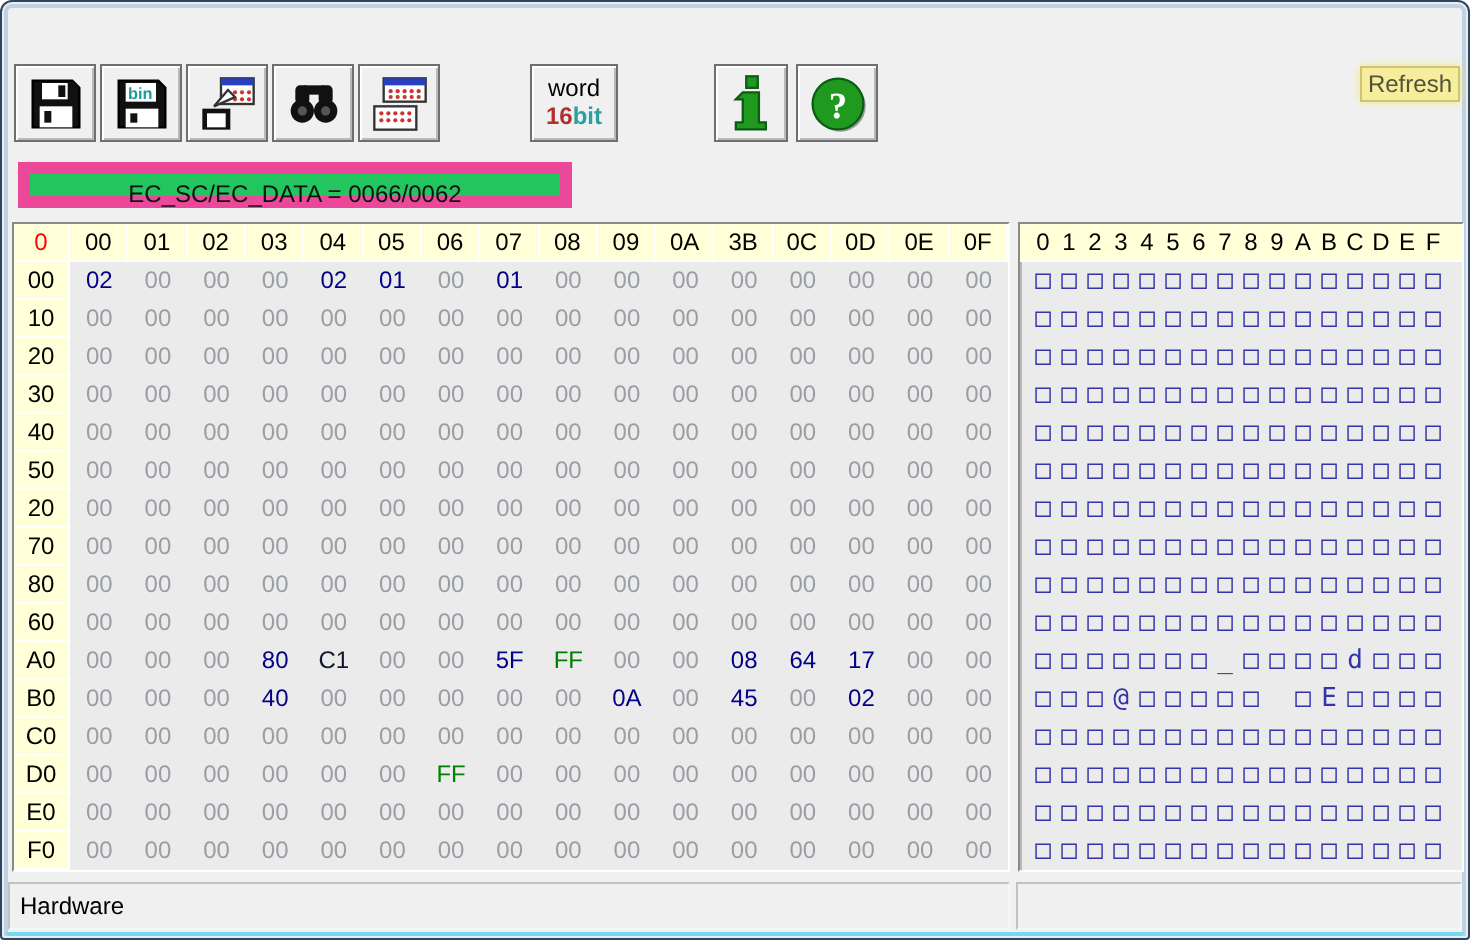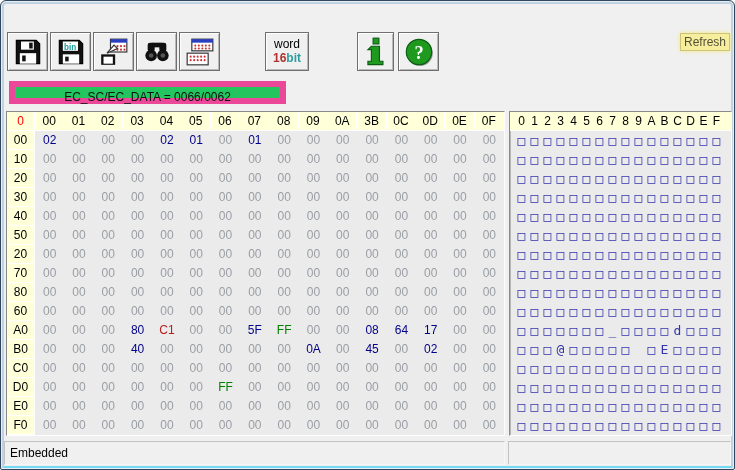--- a/index.html
+++ b/index.html
@@ -405,21 +405,21 @@
         <div class="h-cell c-zero" style="color: rgb(154, 158, 164);">00</div>
         <div class="h-cell c-zero" style="color: rgb(154, 158, 164);">00</div>
         <div class="h-cell c-zero" style="color: rgb(154, 158, 164);">00</div>
         <div class="h-cell c-zero" style="color: rgb(154, 158, 164);">00</div>
         <div class="h-cell c-zero" style="color: rgb(154, 158, 164);">00</div>
         <div class="h-cell h-rowlabel">A0</div>
         <div class="h-cell c-zero" style="color: rgb(154, 158, 164);">00</div>
         <div class="h-cell c-zero" style="color: rgb(154, 158, 164);">00</div>
         <div class="h-cell c-zero" style="color: rgb(154, 158, 164);">00</div>
         <div class="h-cell c-val" style="color: rgb(0, 0, 136);">80</div>
-        <div class="h-cell c-val" style="color: #b91c1c;">C1</div>
+        <div class="h-cell c-val" style="color: #0f172a;">C1</div>
         <div class="h-cell c-zero" style="color: rgb(154, 158, 164);">00</div>
         <div class="h-cell c-zero" style="color: rgb(154, 158, 164);">00</div>
         <div class="h-cell c-val" style="color: rgb(0, 0, 136);">5F</div>
         <div class="h-cell c-ff" style="color: rgb(0, 128, 0);">FF</div>
         <div class="h-cell c-zero" style="color: rgb(154, 158, 164);">00</div>
         <div class="h-cell c-zero" style="color: rgb(154, 158, 164);">00</div>
         <div class="h-cell c-val" style="color: rgb(0, 0, 136);">08</div>
         <div class="h-cell c-val" style="color: rgb(0, 0, 136);">64</div>
         <div class="h-cell c-val" style="color: rgb(0, 0, 136);">17</div>
         <div class="h-cell c-zero" style="color: rgb(154, 158, 164);">00</div>
@@ -817,18 +817,18 @@
           <span style="color: rgb(51, 51, 170);">□</span>
           <span style="color: rgb(51, 51, 170);">□</span>
           <span style="color: rgb(51, 51, 170);">□</span>
           <span style="color: rgb(51, 51, 170);">□</span>
           <span style="color: rgb(51, 51, 170);">□</span>
         </div>
       </div>
   </div>
 
   <div class="statusbar">
-    <div class="status-panel status-left">Embedded</div>
+    <div class="status-panel status-left">Hardware</div>
     <div class="status-panel status-right"></div>
   </div>
 
   <div class="bottom-accent"></div>
 </div>
 
 </body></html>

